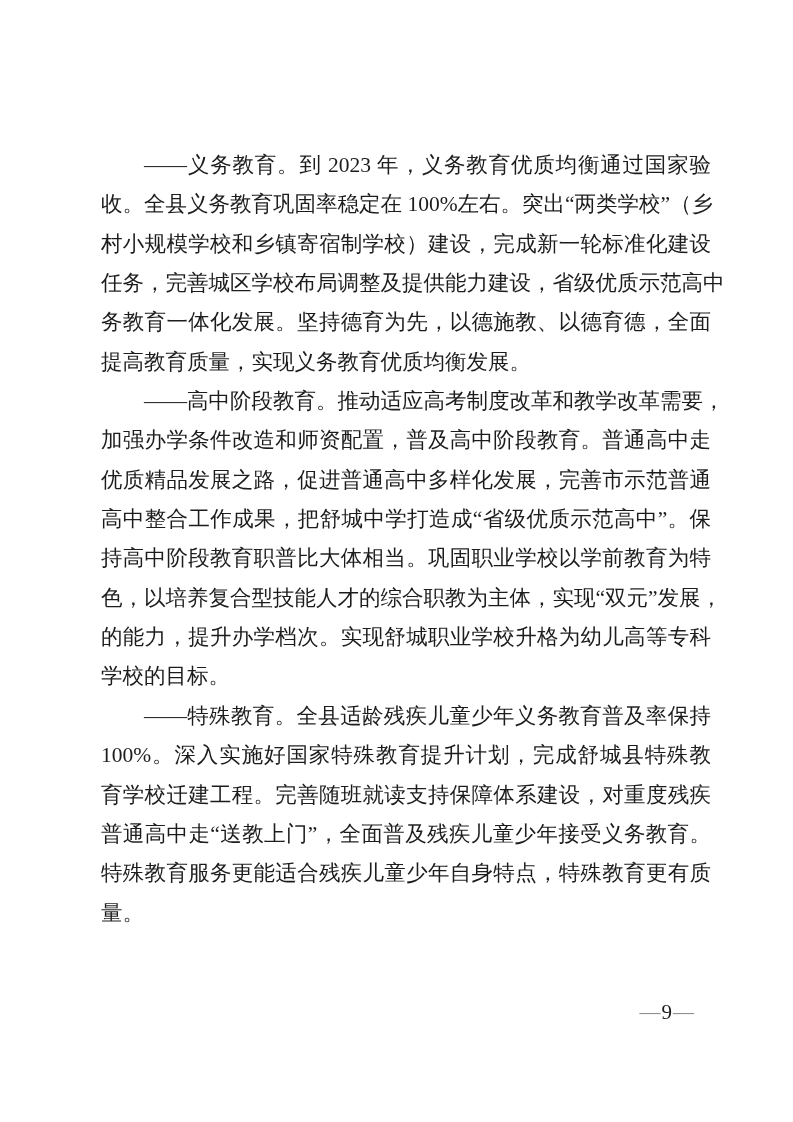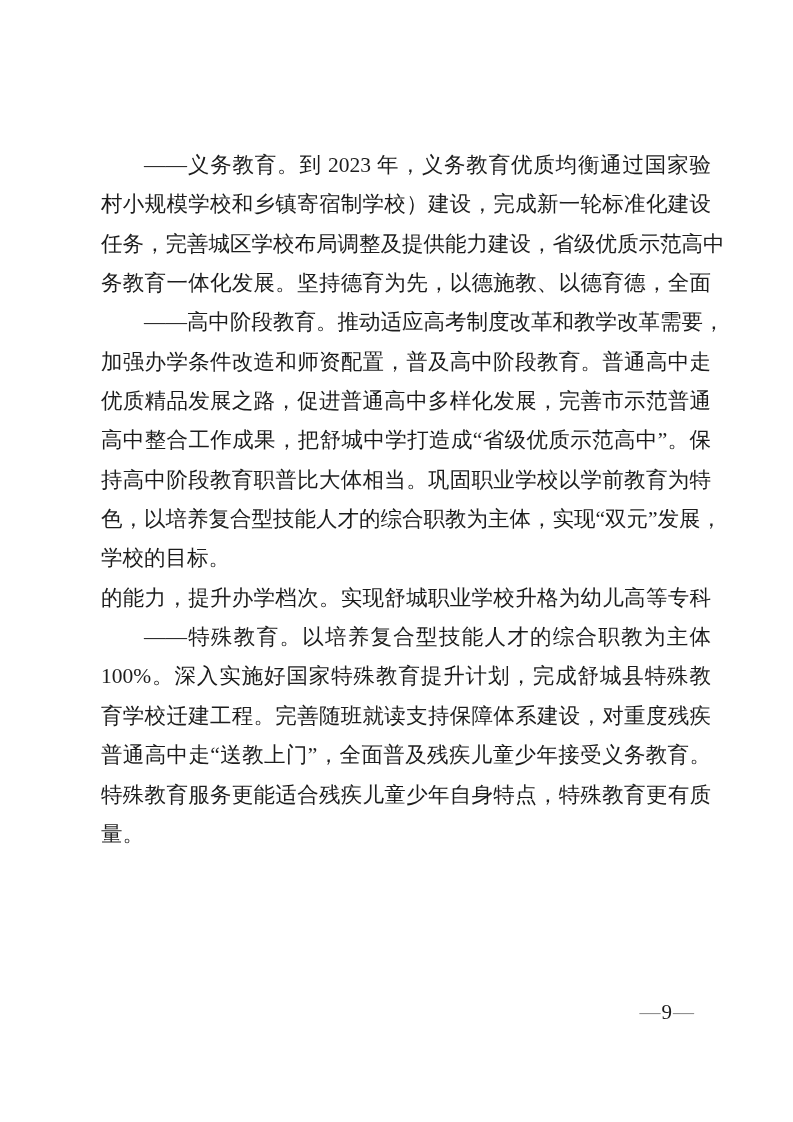--- a/index.html
+++ b/index.html
@@ -54,36 +54,38 @@
   .page-number .dash { color: var(--dash); }
   .page-number .num { color: var(--ink); padding: 0 1px; }
 </style>
 </head>
 <body>
 
 <div class="page">
   <div class="text-block">
       <div class="paragraph">
         <div class="line first">——义务教育。到 2023 年，义务教育优质均衡通过国家验</div>
+        <div class="line">收。全县义务教育巩固率稳定在 100%左右。突出“两类学校”（乡</div>
         <div class="line">村小规模学校和乡镇寄宿制学校）建设，完成新一轮标准化建设</div>
         <div class="line">任务，完善城区学校布局调整及提供能力建设，省级优质示范高中</div>
         <div class="line">务教育一体化发展。坚持德育为先，以德施教、以德育德，全面</div>
+        <div class="line last">提高教育质量，实现义务教育优质均衡发展。</div>
       </div>
       <div class="paragraph">
         <div class="line first">——高中阶段教育。推动适应高考制度改革和教学改革需要，</div>
         <div class="line">加强办学条件改造和师资配置，普及高中阶段教育。普通高中走</div>
         <div class="line">优质精品发展之路，促进普通高中多样化发展，完善市示范普通</div>
         <div class="line">高中整合工作成果，把舒城中学打造成“省级优质示范高中”。保</div>
         <div class="line">持高中阶段教育职普比大体相当。巩固职业学校以学前教育为特</div>
         <div class="line">色，以培养复合型技能人才的综合职教为主体，实现“双元”发展，</div>
+        <div class="line">的能力，提升办学档次。实现舒城职业学校升格为幼儿高等专科</div>
         <div class="line last">学校的目标。</div>
-        <div class="line">的能力，提升办学档次。实现舒城职业学校升格为幼儿高等专科</div>
       </div>
       <div class="paragraph">
-        <div class="line first">——特殊教育。以培养复合型技能人才的综合职教为主体</div>
+        <div class="line first">——特殊教育。全县适龄残疾儿童少年义务教育普及率保持</div>
         <div class="line">100%。深入实施好国家特殊教育提升计划，完成舒城县特殊教</div>
         <div class="line">育学校迁建工程。完善随班就读支持保障体系建设，对重度残疾</div>
         <div class="line">普通高中走“送教上门”，全面普及残疾儿童少年接受义务教育。</div>
         <div class="line">特殊教育服务更能适合残疾儿童少年自身特点，特殊教育更有质</div>
         <div class="line last">量。</div>
       </div>
     </div>
   <div class="page-number"><span class="dash">—</span><span class="num">9</span><span class="dash">—</span></div>
 </div>
 

